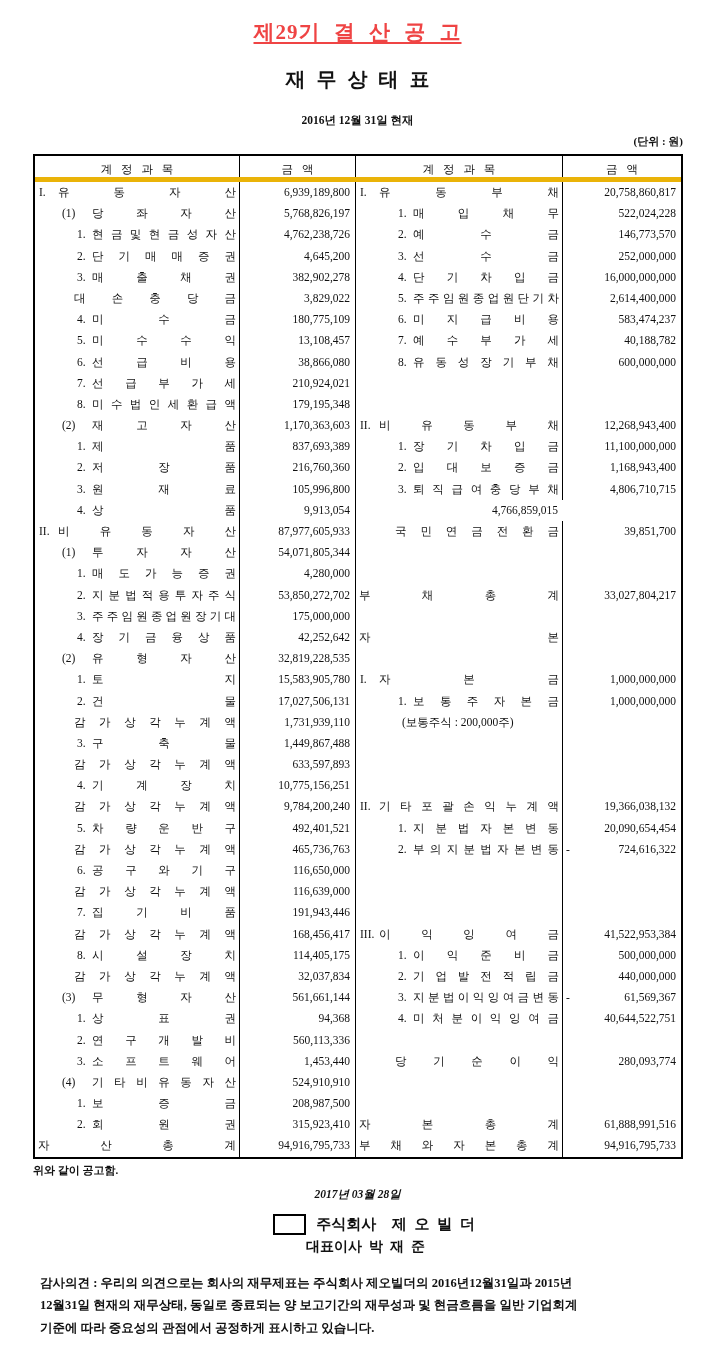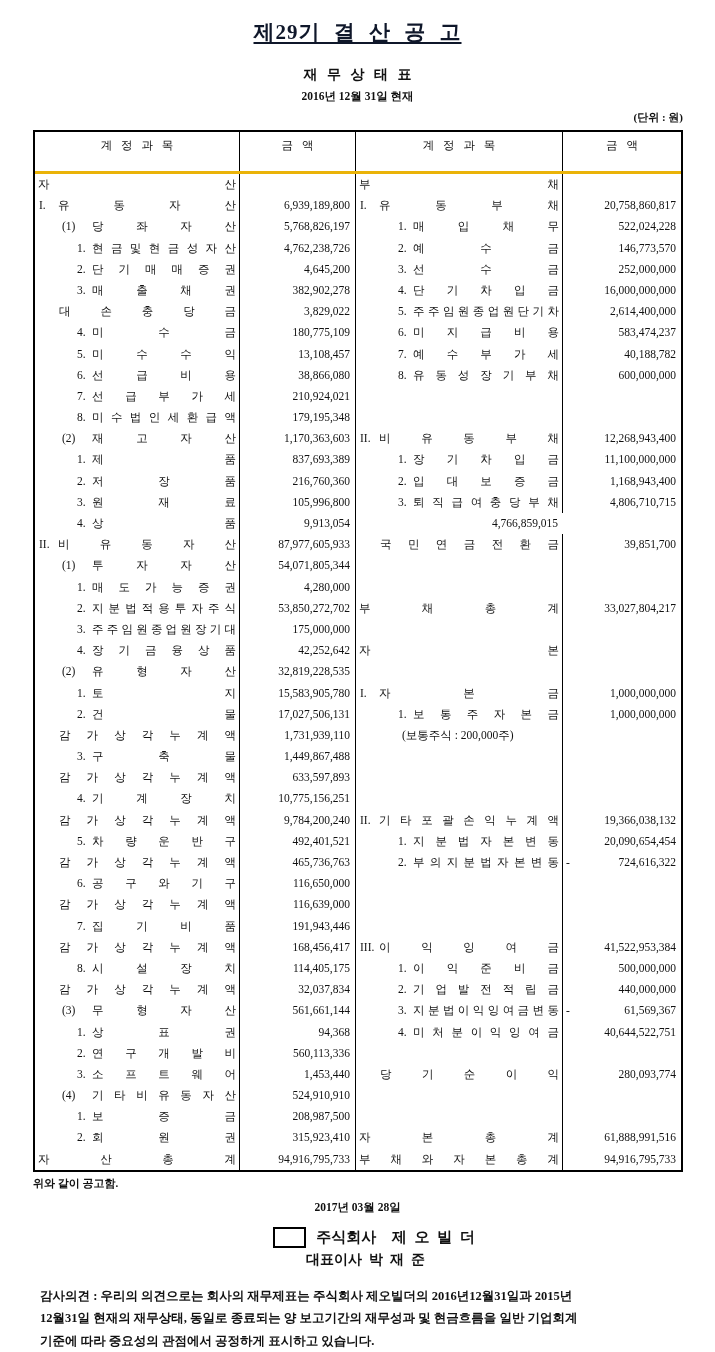--- a/index.html
+++ b/index.html
@@ -10,61 +10,61 @@
   }
   .page { padding-top:18px; }
 
   .title {
     text-align:center; font-size:21px; font-weight:bold;
     letter-spacing:1px; word-spacing:7px;
     text-decoration:underline; text-underline-offset:3px;
     margin-bottom:20px;
   }
   .subtitle {
-    text-align:center; font-size:14px; font-weight:bold;
-    word-spacing:6px; margin-bottom:5px;
+    text-align:center; font-size:20px; font-weight:bold;
+    word-spacing:6px; margin-bottom:20px;
   }
   .asof { text-align:center; font-size:11.5px; font-weight:bold; }
 
   .unit-line {
     width:650px; margin:7px 0 6px 33px; text-align:right;
     font-size:11px; font-weight:bold; line-height:13px;
   }
 
   .bs-table {
     width:650px; margin-left:33px; border:2px solid #000; background:#fff;
   }
   .bs-row {
     display:grid; grid-template-columns:205px 116px 207px 118px;
     height:21.2px; line-height:21.2px; font-size:11.5px;
   }
-  .bs-row.header { height:42px; line-height:26px; border-bottom:3px solid #eab308; }
+  .bs-row.header { height:26px; line-height:26px; border-bottom:5px solid #eab308; }
   .hcell {
     text-align:center; word-spacing:6px; overflow:hidden;
   }
   .cell { overflow:hidden; }
   .c1,.c2,.c3 { border-right:1px solid #000; }
 
   .lbl { display:flex; padding-right:3px; }
   .lbl .marker { flex:0 0 auto; white-space:pre; }
   .lbl .jt { flex:1 1 auto; text-align:justify; text-align-last:justify; white-space:normal; }
   .lbl .plain { flex:1 1 auto; text-align:left; white-space:pre; }
   .lv0 { padding-left:3px; }
   .lv1 { padding-left:4px; }  .lv1 .marker { width:19px; }
   .lv2 { padding-left:27px; } .lv2 .marker { width:30px; }
   .lv3 { padding-left:42px; } .lv3 .marker { width:15px; }
-  .lv4 { padding-left:24px; }
+  .lv4 { padding-left:39px; }
   .lv5 { padding-left:46px; }
 
   .amt { display:flex; justify-content:flex-end; padding:0 5px 0 3px; }
   .amt .minus { margin-right:auto; }
   .amt .num { text-align:right; }
 
   .note-line { margin:4px 12px 0 33px; font-size:11px; font-weight:bold; line-height:15px; }
-  .date2 { text-align:center; font-size:11.5px; font-weight:bold; margin-top:9px; }
+  .date2 { text-align:center; font-size:11.5px; font-weight:bold; margin-top:9px;font-style:italic; }
 
   .company-block { text-align:center; margin-top:11px; }
   .company-line { font-size:15px; font-weight:bold; word-spacing:4px; white-space:pre; line-height:23px;padding-left:33px; }
   .logo {
     display:inline-block; width:33px; height:21px; border:2px solid #000;
     vertical-align:middle; margin-right:10px; padding:2px;
     position:relative; top:-1px;
   }
   .logo-inner {
     width:100%; height:100%;
@@ -76,46 +76,36 @@
     margin:15px 0 0 40px; width:646px; font-size:12.5px; font-weight:bold;
     line-height:22.5px; white-space:pre-line;
   }
   .auditor { text-align:center; font-size:13.5px; font-weight:bold; white-space:pre; margin-top:12px; }
 </style>
 </head>
 <body>
 
 <div class="page">
 
-  <div class="title" style="color: #0f172a;">제29기 결 산 공 고</div>
+  <div class="title" style="color: #ef4444;">제29기 결 산 공 고</div>
 
   <div class="subtitle">재 무 상 태 표</div>
   <div class="asof">2016년 12월 31일 현재</div>
 
   <div class="unit-line">(단위 : 원)</div>
 
   <div class="bs-table">
     <div class="bs-row header">
       <div class="hcell c1">계 정 과 목</div>
       <div class="hcell c2">금 액</div>
       <div class="hcell c3">계 정 과 목</div>
       <div class="hcell c4">금 액</div>
     </div>
     <div id="table-body">
         <div class="bs-row">
-          <div class="cell lbl lv0 c1">
-            <span class="jt">자 산</span>
-          </div>
-          <div class="cell amt c2"></div>
-          <div class="cell lbl lv0 c3">
-            <span class="jt">부 채</span>
-          </div>
-          <div class="cell amt c4"></div>
-        </div>
-        <div class="bs-row">
           <div class="cell lbl lv1 c1">
             <span class="marker">I.</span>
             <span class="jt">유 동 자 산</span>
           </div>
           <div class="cell amt c2">
             <span class="num">6,939,189,800</span>
           </div>
           <div class="cell lbl lv1 c3">
             <span class="marker">I.</span>
             <span class="jt">유 동 부 채</span>

